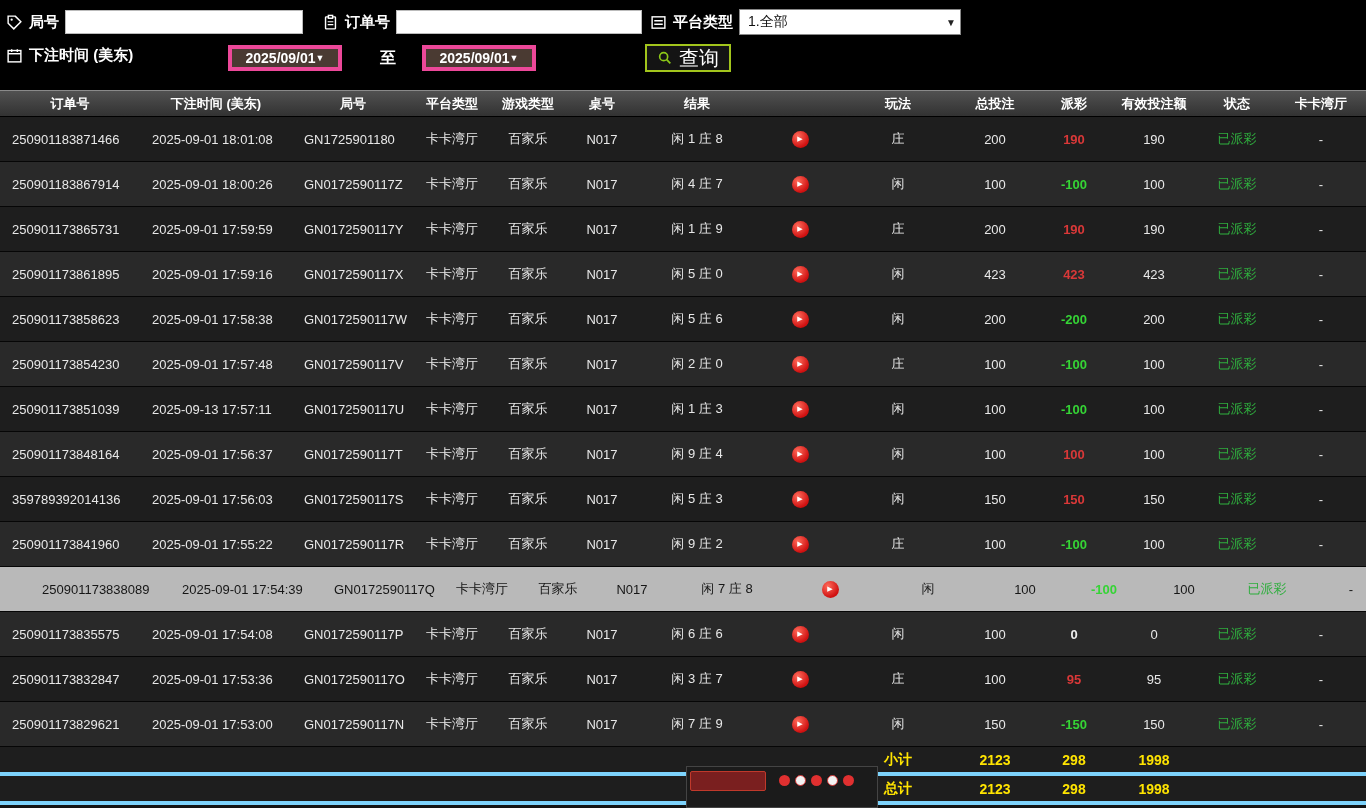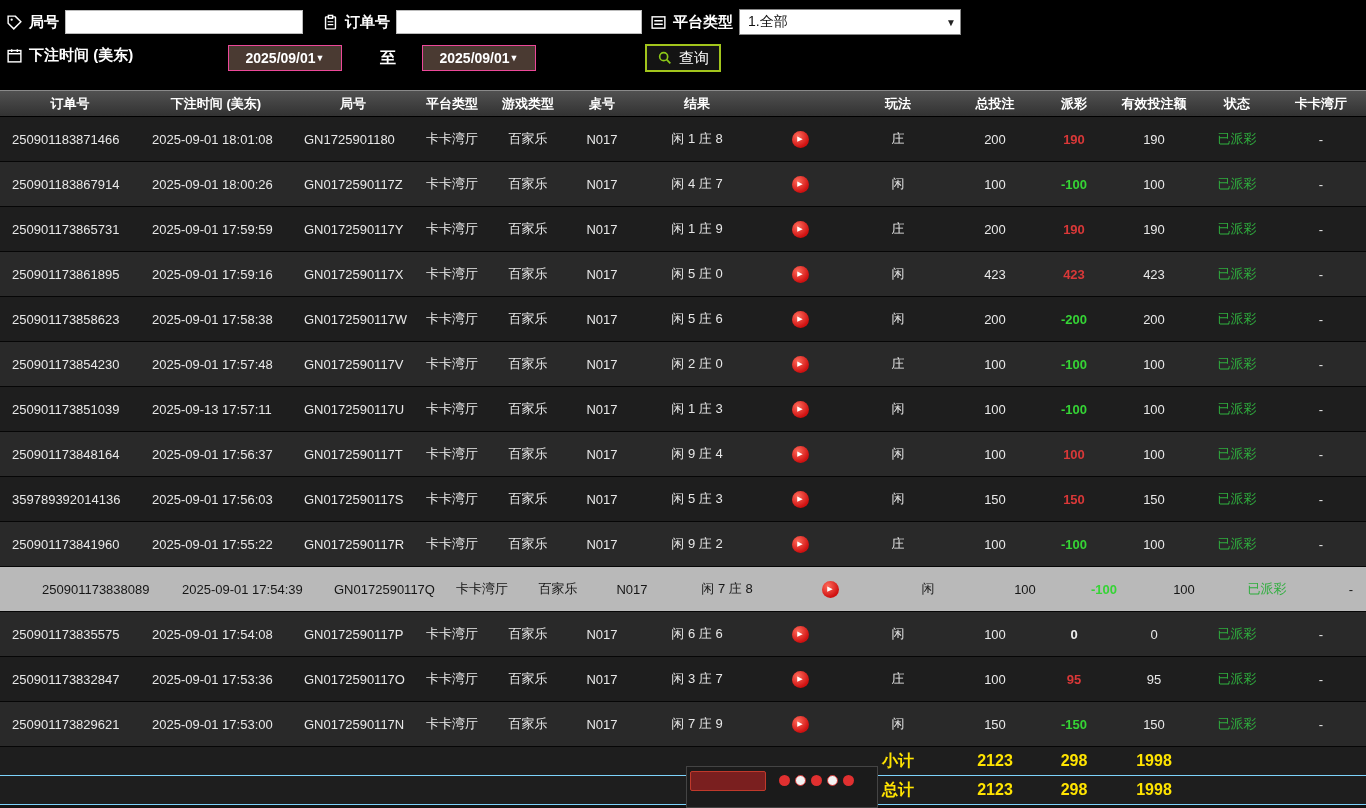--- a/index.html
+++ b/index.html
@@ -11,46 +11,46 @@
   .fgroup { position:absolute; display:flex; align-items:center; gap:6px; }
   .flabel { font-size:15px; font-weight:bold; color:#fff; white-space:nowrap; }
   .ficon { display:inline-flex; width:17px; height:17px; }
   .txt-input { height:24px; background:#fff; border:1px solid #bbb; font-size:13px; color:#111; padding:0 6px; }
   .round-input { width:238px; }
   .order-input { width:246px; }
   .dd { width:222px; height:26px; background:#fff; border:1px solid #888; display:flex; align-items:center;
         justify-content:space-between; padding:0 4px 0 8px; color:#111; font-size:14px; cursor:pointer; }
   .dd-arrow { font-size:10px; color:#222; }
   .date-btn { width:114px; height:26px; display:flex; align-items:center; justify-content:center; 
-              background:#4a3a32; border:1px solid #ec4899; color:#fff; font-size:14px; font-weight:bold; cursor:pointer; }
+              background:#4a3a32; border:4px solid #ec4899; color:#fff; font-size:14px; font-weight:bold; cursor:pointer; }
   .date-arrow { font-size:9px; color:#fff; }
   .to-label { font-size:16px; font-weight:bold; color:#fff; }
   .search-btn { height:28px; display:flex; align-items:center; gap:5px; padding:0 10px;
-                background:#141414; border:2px solid #a2c51c; color:#fff; font-size:15px; cursor:pointer; }
+                background:#141414; border:2px solid #a2c51c; color:#fff; font-size:20px; cursor:pointer; }
 
   
   .grid-row { display:grid;
     grid-template-columns:140px 152px 122px 76px 76px 72px 118px 88px 108px 86px 72px 88px 78px 90px;
     align-items:center; }
   .table-header { height:27px; background:linear-gradient(#515151,#323232);
     border-top:1px solid #8a8a8a; border-bottom:1px solid #000; font-size:13px; font-weight:bold; color:#fff; }
   .hc { text-align:center; white-space:nowrap; overflow:hidden; }
   .body-row { height:45px; font-size:13px; background:#1e1e1e; border-bottom:1px solid #060606; color:#e8e8e8; }
   .body-row:nth-child(even) { background:#292929; }
   .body-row.highlighted { background:#b9b9b9; color:#161616;padding-left:30px; }
   .c { text-align:center; padding:0 5px; white-space:nowrap; overflow:hidden; }
   .c.left { text-align:left; padding-left:12px; }
   .pos  { color:#d93838; font-weight:bold; }
   .neg  { color:#35d435; font-weight:bold; }
   .zero { color:#eee; font-weight:bold; }
   .paid { color:#2fae3e; }
   .playcell { display:flex; justify-content:center; }
   .play-btn { width:17px; height:17px; border-radius:50%; background:radial-gradient(circle at 35% 30%, #ff6a5a, #cf1010 70%);
               color:#fff; font-size:7px; display:flex; align-items:center; justify-content:center; cursor:pointer; }
-  .sum-row { height:29px; background:#1e1e1e; border-bottom:1px solid #7dd3fc; font-size:16px; }
+  .sum-row { height:29px; background:#1e1e1e; border-bottom:4px solid #7dd3fc; font-size:14px; }
   .sum-label, .sum-val { color:#ffe400; font-weight:bold; text-align:center; }
   .spacer { height:184px; background:#141414; }
 
   
   .footer { position:relative; height:28px; background:#333; border-top:1px solid #5a5a5a; font-size:13px; color:#ddd; }
   .per-page { position:absolute; left:864px; top:6px; }
   .total-count { position:absolute; left:1020px; top:6px; }
   .pagination { position:absolute; right:16px; top:4px; display:flex; align-items:center; gap:7px; }
   .pg-btn { color:#8a8a8a; font-size:10px; cursor:pointer; line-height:18px; }
   .pg-first { border-left:2px solid #8a8a8a; padding-left:2px; }

